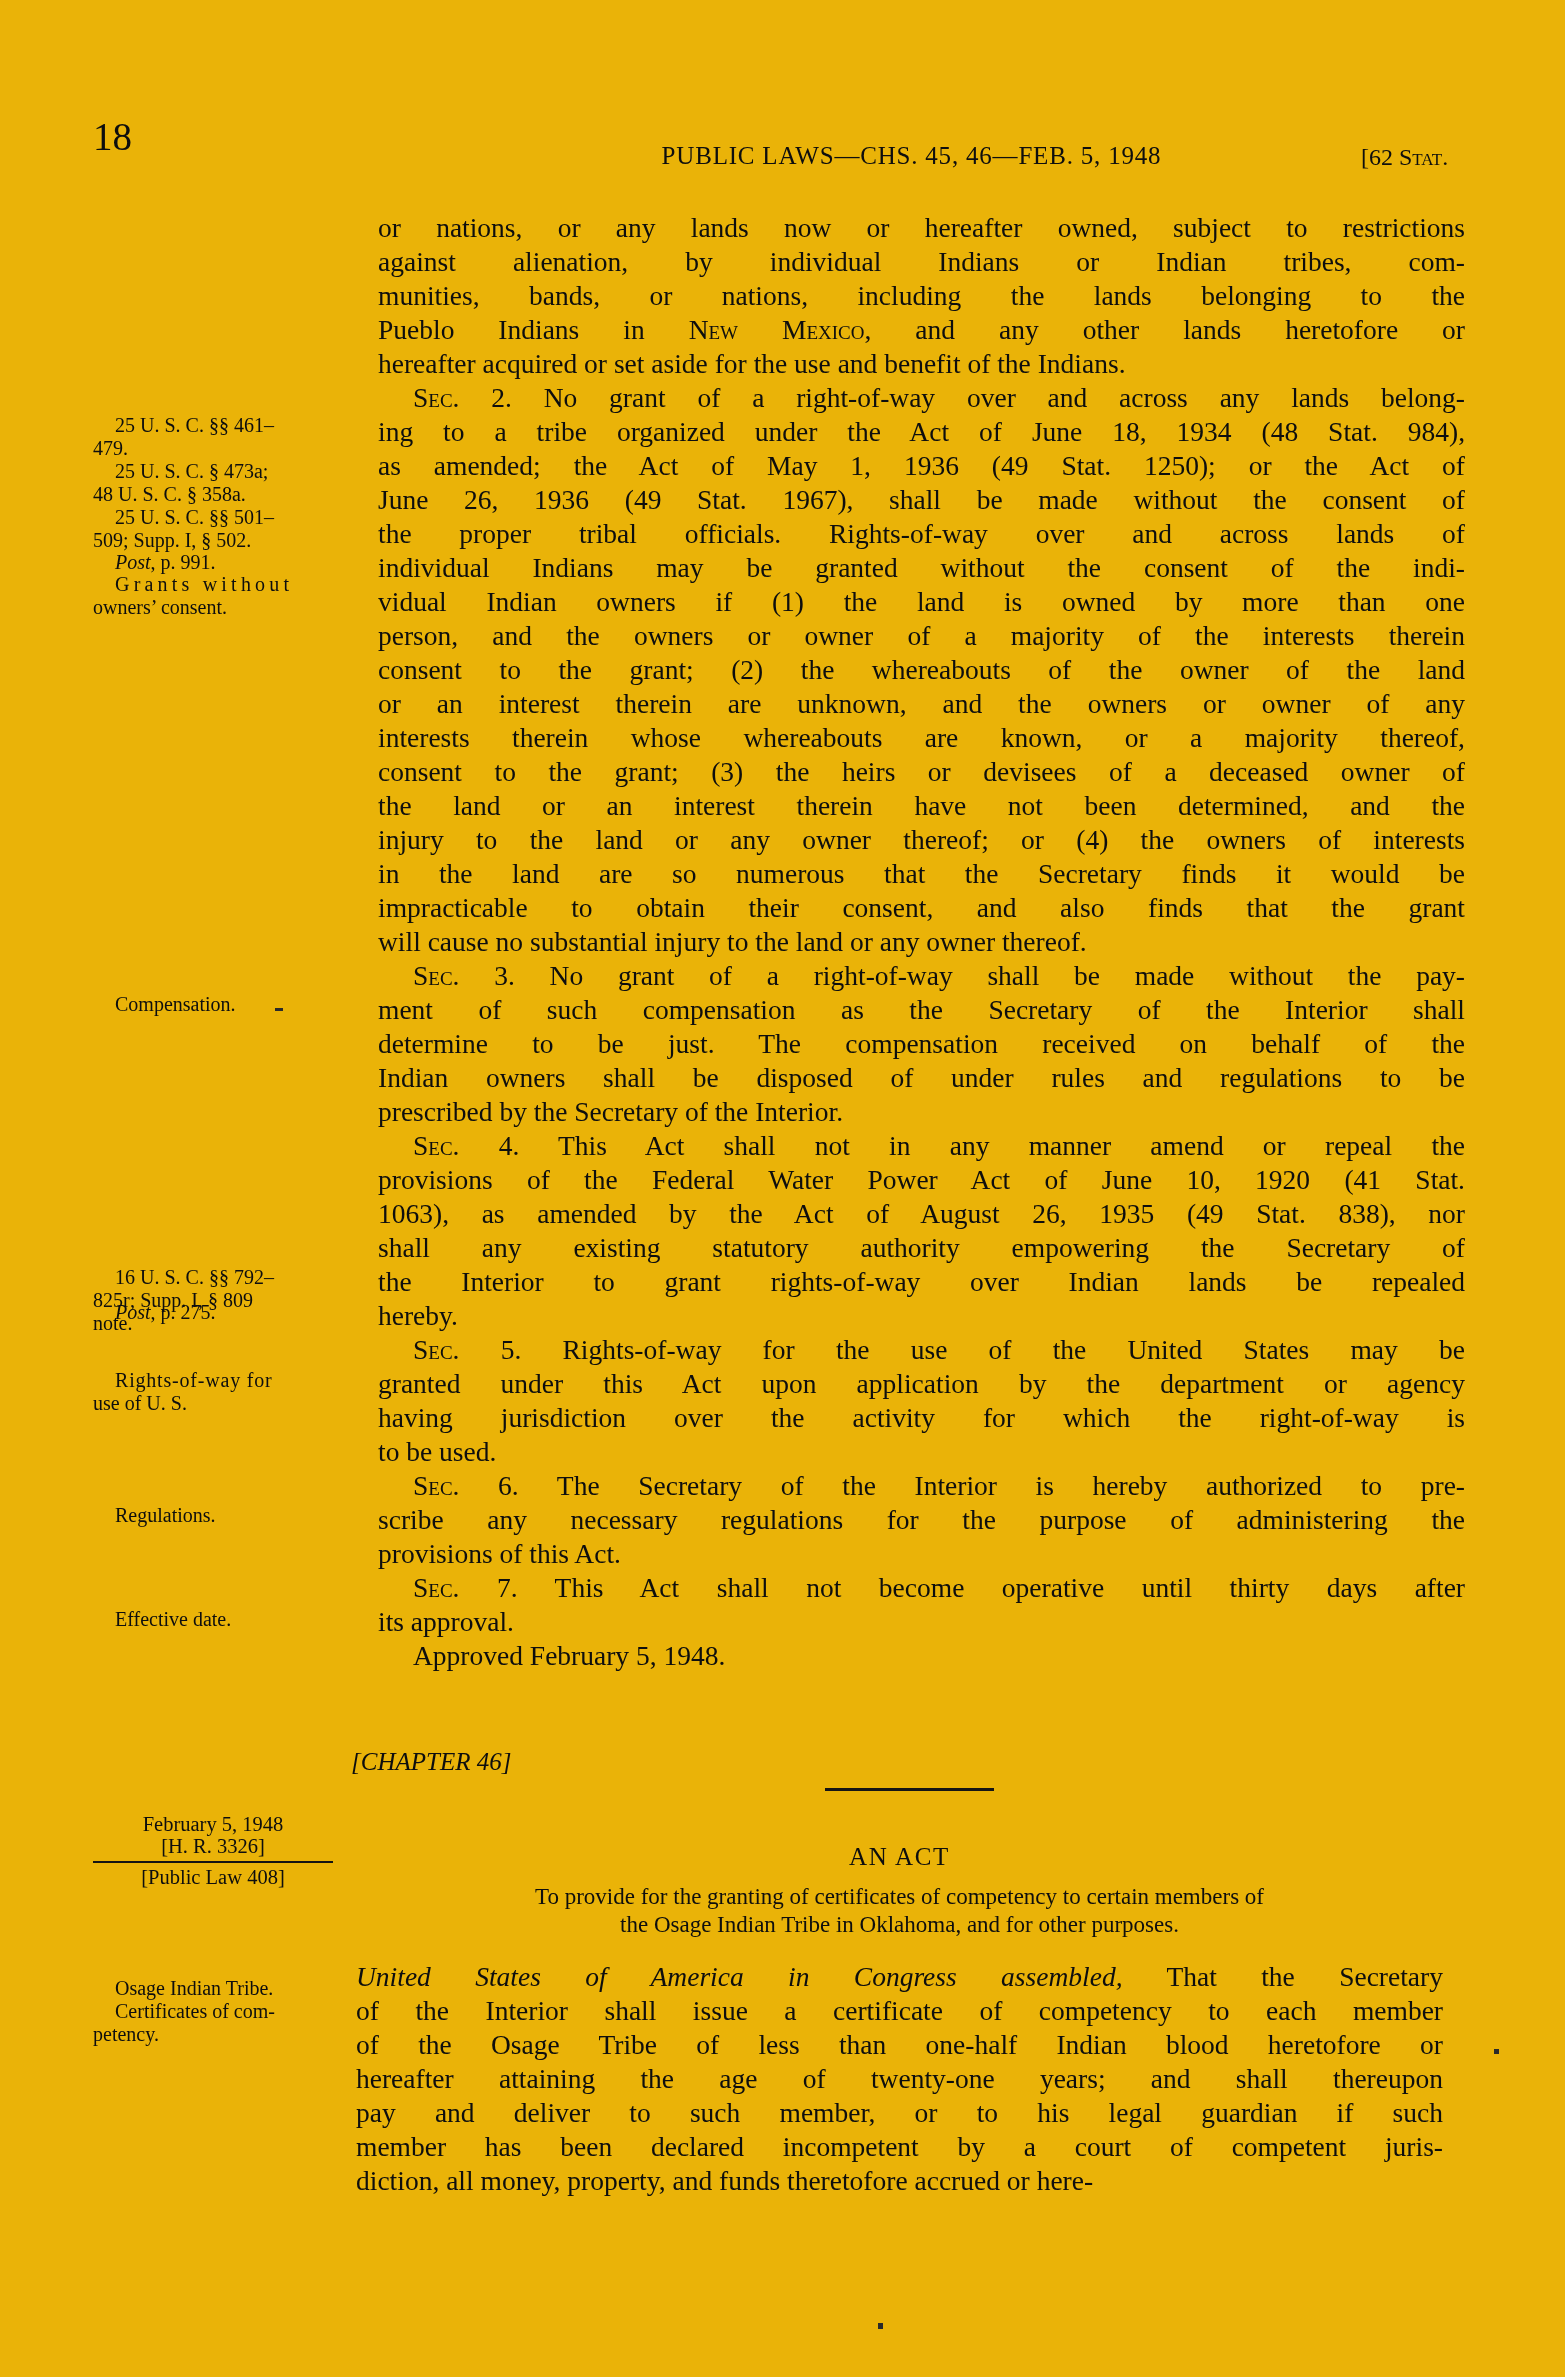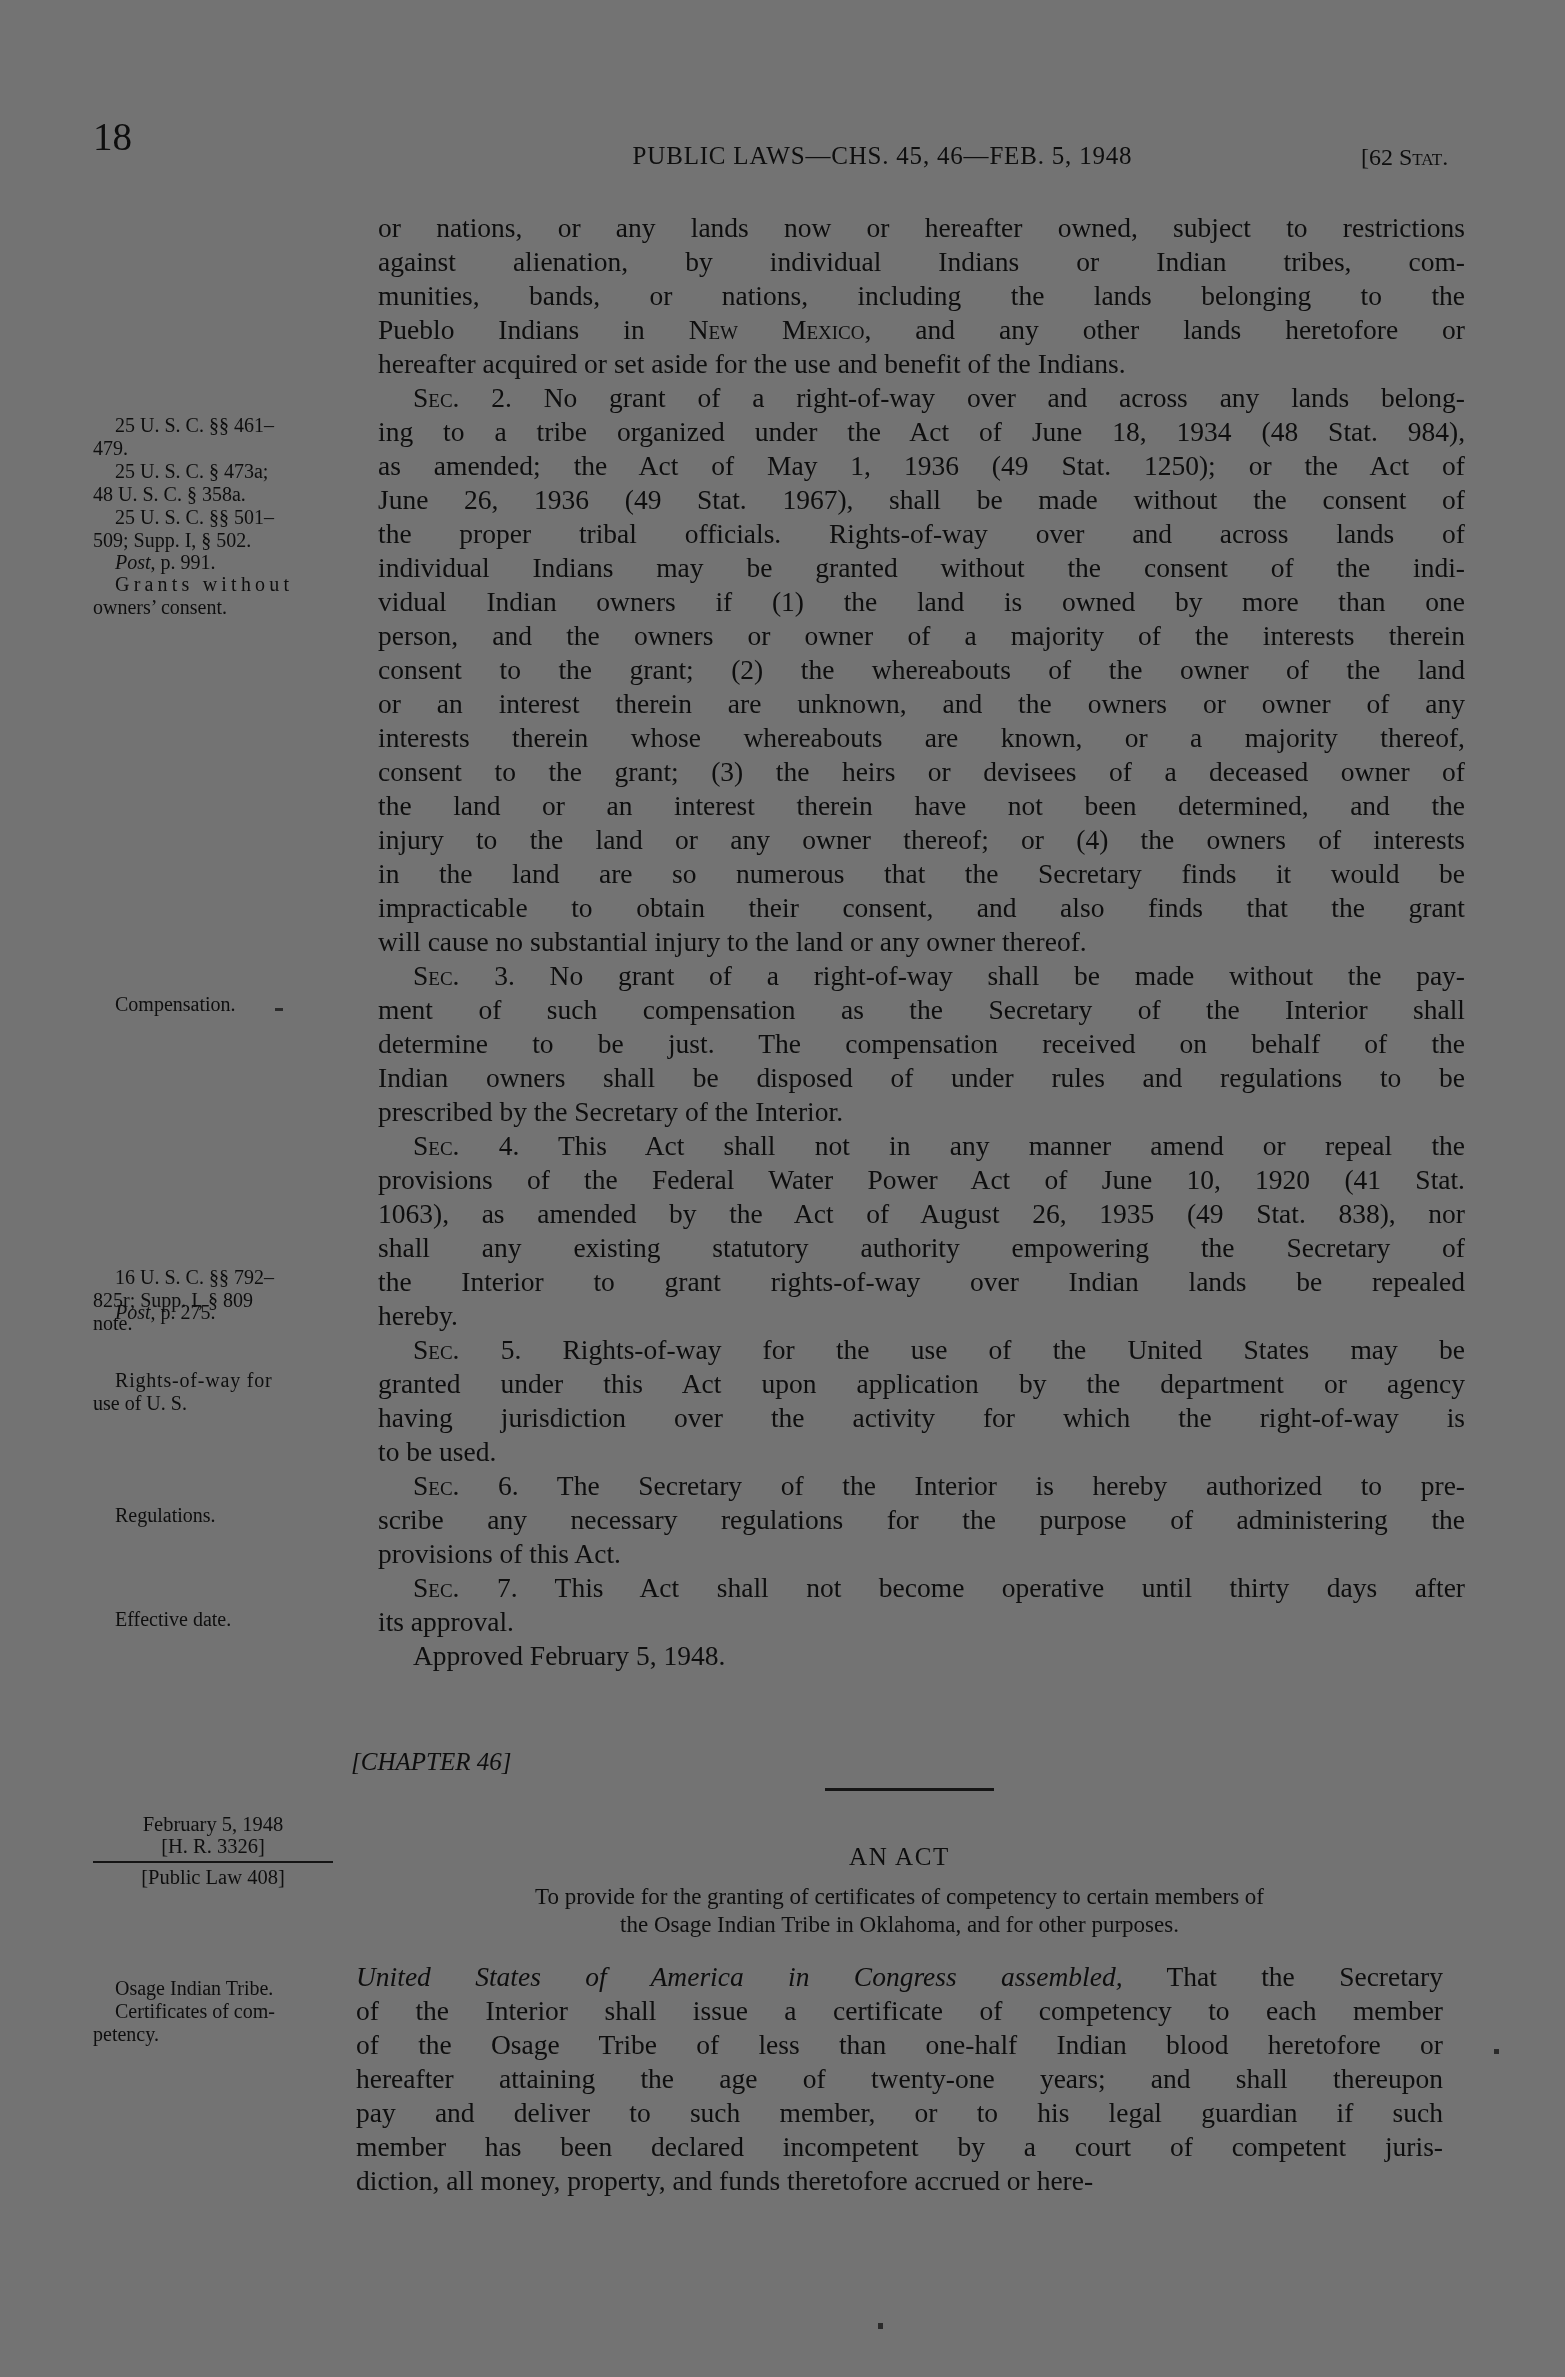--- a/index.html
+++ b/index.html
@@ -1,19 +1,19 @@
 <!DOCTYPE html>
 <html style="font-size:13.4px"><head>
 <meta charset="utf-8">
 <style>
   html,body{margin:0;padding:0;background:#ffffff;}
-  .page{position:relative;width:1565px;height:2377px;background:#737373;
+  .page{position:relative;width:1565px;height:2377px;background:#eab308;
         font-family:"Liberation Serif","DejaVu Serif",serif;color:#0e0e0e;overflow:hidden;}
   .pageno{position:absolute;left:93px;top:117px;font-size:39px;line-height:1;}
-  .runhead{position:absolute;left:339px;top:142px;width:1087px;text-align:center;
+  .runhead{position:absolute;left:368px;top:142px;width:1087px;text-align:center;
            font-size:25px;letter-spacing:0.8px;line-height:1.1;}
   .stat-cite{position:absolute;left:1361px;top:144px;font-size:24px;}
   .sc{font-variant:small-caps;text-align:center;}
   .i{font-style:italic;}
   
   #act1{position:absolute;left:356px;top:211px;width:1087px;margin-left:22px;}
   .bl{font-size:27.5px;height:34px;line-height:34px;text-align:justify;text-align-last:justify;
       white-space:nowrap;}
   .bl.last{text-align-last:left;}
   .bl.ind{padding-left:35px;}

